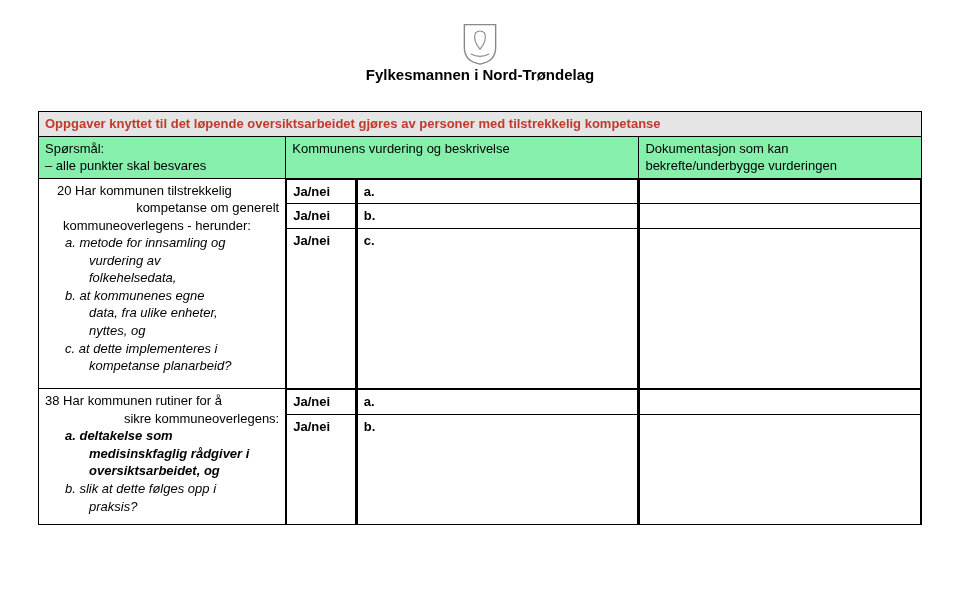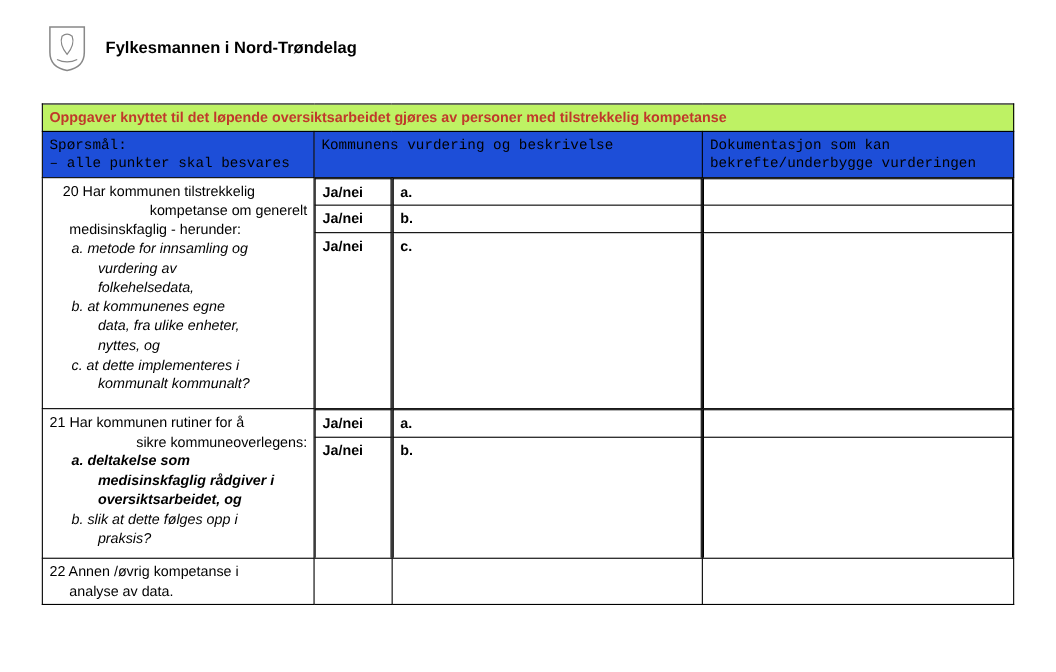--- a/index.html
+++ b/index.html
@@ -12,22 +12,22 @@
     font-family: Verdana, Geneva, sans-serif;
     font-size: 13px;
     color: #000;
   }
   .page {
     padding: 20px 38px 0 38px;
   }
   .header {
     display: flex;
     align-items: center;
-    gap: 12px;
     margin-bottom: 28px;
+    flex-direction: column;
   }
   .crest {
     width: 46px;
     height: 46px;
     flex-shrink: 0;
   }
   .org-name {
     font-weight: 700;
     font-size: 15px;
   }
@@ -38,32 +38,31 @@
   }
   table.main td, table.main th {
     border: 1px solid #000;
     vertical-align: top;
     padding: 3px 6px;
     font-size: 13px;
     line-height: 1.35;
     text-align: left;
   }
   .title-row td {
-    background: #bef264;
+    background: #e5e5e5;
     color: #c0392b;
     font-weight: 700;
     font-size: 14.5px;
     padding-top: 8px;
     padding-bottom: 24px;
     border: 1px solid #000;
   }
   .head-row td, .head-row th {
-    background: #1d4ed8;
+    background: #86efac;
     font-weight: 400;
-    font-family: Liberation Mono, monospace;
   }
   .question-col { width: 28%; }
   .janei-col   { width: 8%; }
   .assess-col  { width: 32%; }
   .doc-col     { width: 32%; }
   .italic { font-style: italic; }
   .sublist { padding-left: 14px; text-indent: -12px; }
   .qnum { display: inline; margin-left: 12px; }
   .inner { border-collapse: collapse; width: 100%; font-weight: bold; }
   .inner td { border: none; border-bottom: 1px solid #000; padding: 2px 6px; }
@@ -105,34 +104,34 @@
       <td>
         <span>Dokumentasjon som kan</span><br>
         <span>bekrefte/underbygge vurderingen</span>
       </td>
     </tr>
 
     <tr>
       <td>
         <div><span class="qnum">20 Har kommunen tilstrekkelig</span></div>
         <div style="padding-left:18px;text-align:right;">kompetanse om generelt</div>
-        <div style="padding-left:18px;">medisinskfaglig - herunder:</div>
+        <div style="padding-left:18px;">kommuneoverlegens - herunder:</div>
         <div class="italic sublist" style="margin-left:18px;">
           <span>a. metode for innsamling og</span><br>
           <span style="padding-left:12px;">vurdering av</span><br>
           <span style="padding-left:12px;">folkehelsedata,</span>
         </div>
         <div class="italic sublist" style="margin-left:18px;">
           <span>b. at kommunenes egne</span><br>
           <span style="padding-left:12px;margin-top:35px;">data, fra ulike enheter,</span><br>
           <span style="padding-left:12px;">nyttes, og</span>
         </div>
         <div class="italic sublist" style="margin-left:18px;">
           <span>c. at dette implementeres i</span><br>
-          <span style="padding-left:12px;">kommunalt kommunalt?</span>
+          <span style="padding-left:12px;">kompetanse planarbeid?</span>
         </div>
       </td>
       <td style="padding:0;">
         <table class="inner">
           <tbody>
                 <tr>
                   <td>Ja/nei</td>
                 </tr>
           <tr>
                   <td>Ja/nei</td>
@@ -170,21 +169,21 @@
           <tr>
                   <td class="tall-cell">&nbsp;</td>
                 </tr>
         </tbody>
             </table>
       </td>
     </tr>
 
     <tr>
       <td>
-        <div><span>21 Har kommunen rutiner for å</span></div>
+        <div><span>38 Har kommunen rutiner for å</span></div>
         <div style="padding-left:18px;text-align:right;">sikre kommuneoverlegens:</div>
         <div class="italic sublist" style="margin-left:18px;font-weight:bold;">
           <span>a. deltakelse som</span><br>
           <span style="padding-left:12px;">medisinskfaglig rådgiver i</span><br>
           <span style="padding-left:12px;margin-top:36px;">oversiktsarbeidet, og</span>
         </div>
         <div class="italic sublist" style="margin-left:18px;">
           <span>b. slik at dette følges opp i</span><br>
           <span style="padding-left:12px;text-align:center;">praksis?</span>
         </div>
@@ -220,25 +219,16 @@
                   <td>&nbsp;</td>
                 </tr>
           <tr>
                   <td style="height:110px;">&nbsp;</td>
                 </tr>
         </tbody>
             </table>
       </td>
     </tr>
 
-    <tr>
-      <td>
-        <div>22 Annen /øvrig kompetanse i</div>
-        <div style="padding-left:18px;">analyse av data.</div>
-      </td>
-      <td></td>
-      <td></td>
-      <td></td>
-    </tr>
 
   </tbody>
     </table>
 </div>
 
 </body></html>

